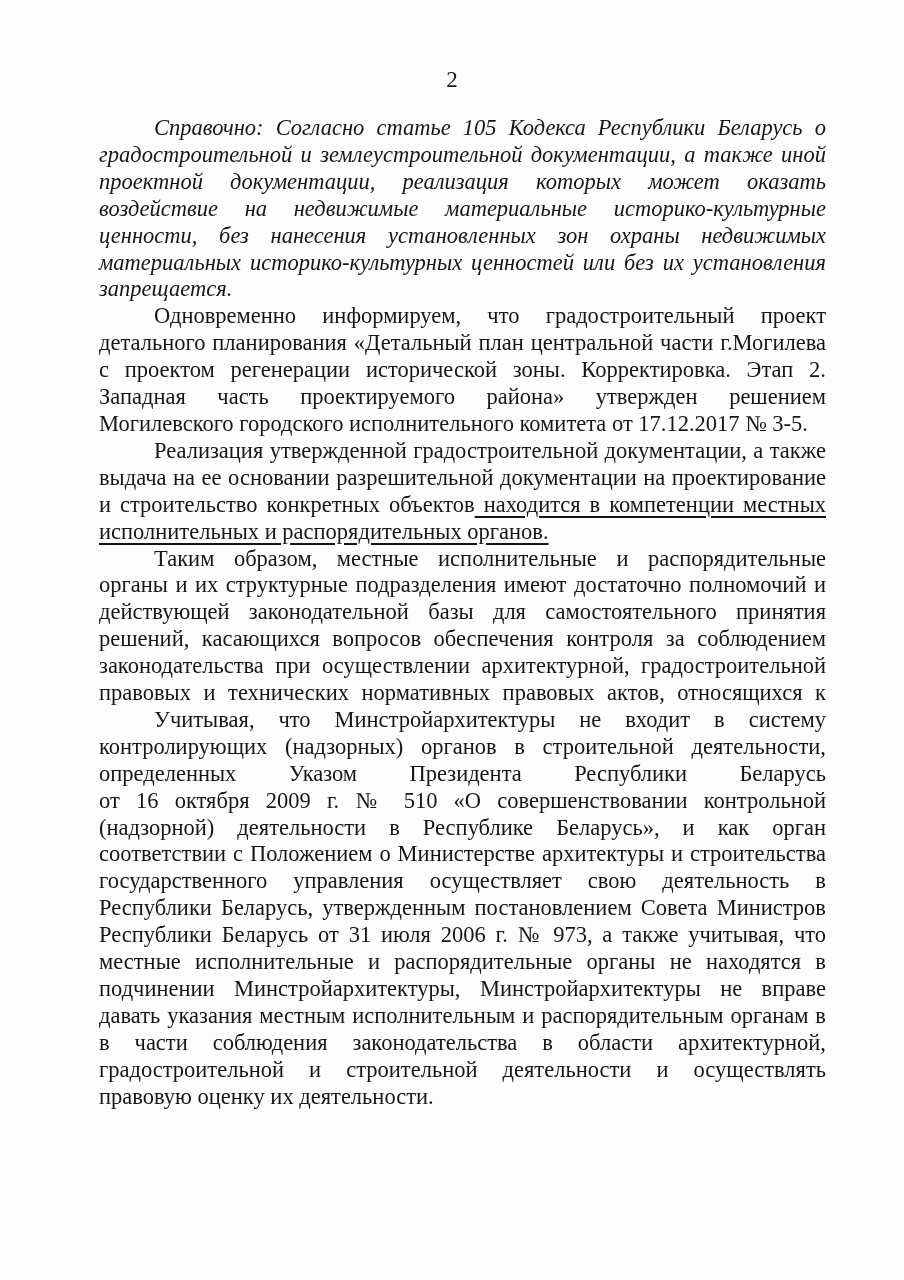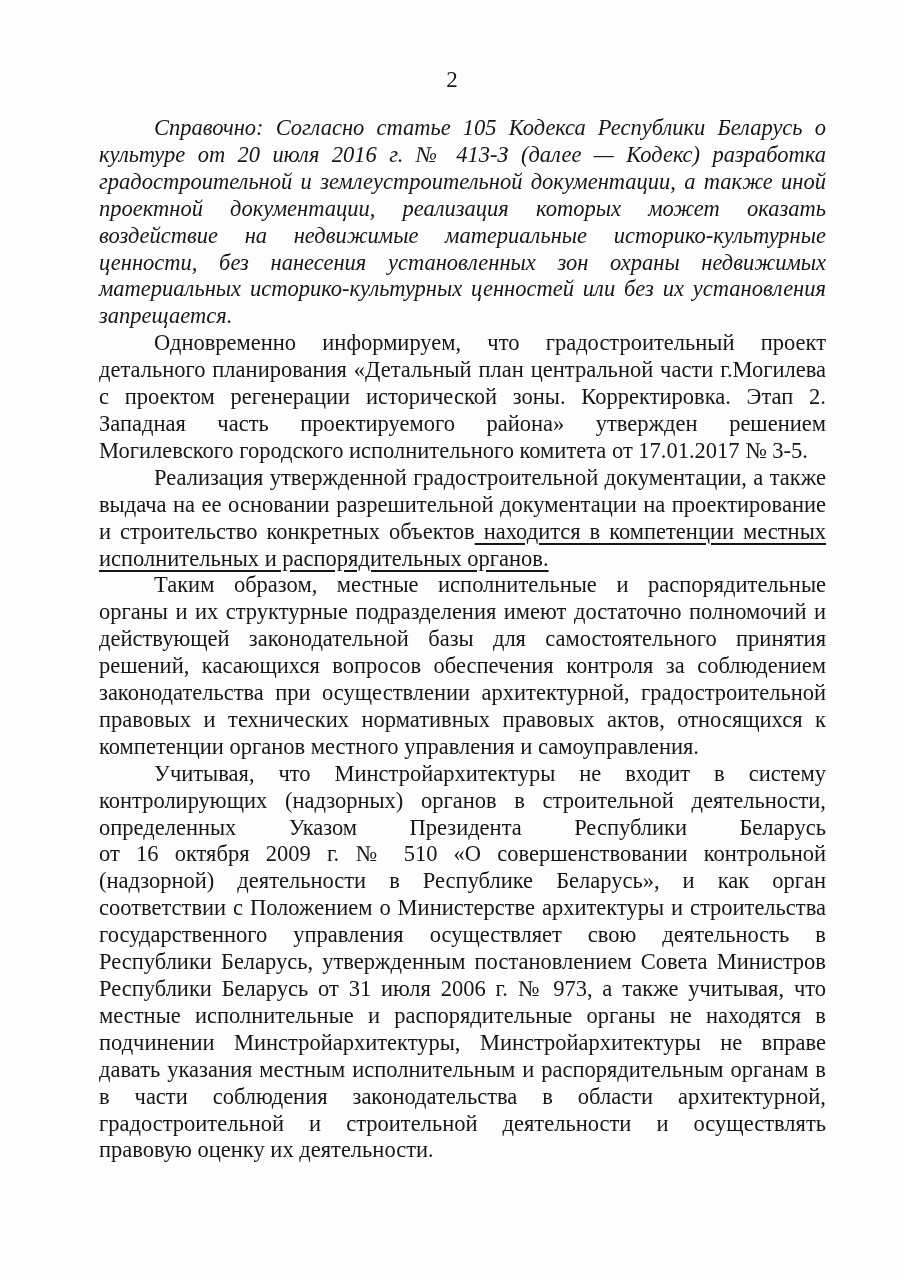--- a/index.html
+++ b/index.html
@@ -60,49 +60,47 @@
   }
 </style>
 </head>
 <body>
 
 <div class="page">
   <div class="page-number">2</div>
   <div class="text-block">
       <div class="paragraph italic">
         <div class="line first-line"><span>Справочно: Согласно статье 105 Кодекса Республики Беларусь о</span></div>
-        <div class="line"><span>культуре от 20 июля 2016 г. № 413-З (далее — Кодекс) разработка</span></div>
         <div class="line"><span>градостроительной и землеустроительной документации, а также иной</span></div>
         <div class="line"><span>проектной документации, реализация которых может оказать</span></div>
         <div class="line"><span>воздействие на недвижимые материальные историко-культурные</span></div>
         <div class="line"><span>ценности, без нанесения установленных зон охраны недвижимых</span></div>
         <div class="line"><span>материальных историко-культурных ценностей или без их установления</span></div>
         <div class="line last-line"><span>запрещается.</span></div>
       </div>
       <div class="paragraph">
         <div class="line first-line"><span>Одновременно информируем, что градостроительный проект</span></div>
         <div class="line"><span>детального планирования «Детальный план центральной части г.Могилева</span></div>
         <div class="line"><span>с проектом регенерации исторической зоны. Корректировка. Этап 2.</span></div>
         <div class="line"><span>Западная часть проектируемого района» утвержден решением</span></div>
-        <div class="line last-line"><span>Могилевского городского исполнительного комитета от 17.01.2017 № 3-5.</span></div>
+        <div class="line last-line"><span>Могилевского городского исполнительного комитета от 17.12.2017 № 3-5.</span></div>
       </div>
       <div class="paragraph">
         <div class="line first-line"><span>Реализация утвержденной градостроительной документации, а также</span></div>
         <div class="line"><span>выдача на ее основании разрешительной документации на проектирование</span></div>
         <div class="line"><span>и строительство конкретных объектов</span><span class="underline"> находится в компетенции местных</span></div>
         <div class="line last-line"><span class="underline">исполнительных и распорядительных органов.</span></div>
       </div>
       <div class="paragraph">
         <div class="line first-line"><span>Таким образом, местные исполнительные и распорядительные</span></div>
         <div class="line"><span>органы и их структурные подразделения имеют достаточно полномочий и</span></div>
         <div class="line"><span>действующей законодательной базы для самостоятельного принятия</span></div>
         <div class="line"><span>решений, касающихся вопросов обеспечения контроля за соблюдением</span></div>
         <div class="line"><span>законодательства при осуществлении архитектурной, градостроительной</span></div>
         <div class="line"><span>правовых и технических нормативных правовых актов, относящихся к</span></div>
-        <div class="line last-line"><span>компетенции органов местного управления и самоуправления.</span></div>
       </div>
       <div class="paragraph">
         <div class="line first-line"><span>Учитывая, что Минстройархитектуры не входит в систему</span></div>
         <div class="line"><span>контролирующих (надзорных) органов в строительной деятельности,</span></div>
         <div class="line"><span>определенных Указом Президента Республики Беларусь</span></div>
         <div class="line"><span>от 16 октября 2009 г. № 510 «О совершенствовании контрольной</span></div>
         <div class="line"><span>(надзорной) деятельности в Республике Беларусь», и как орган</span></div>
         <div class="line"><span>соответствии с Положением о Министерстве архитектуры и строительства</span></div>
         <div class="line"><span>государственного управления осуществляет свою деятельность в</span></div>
         <div class="line"><span>Республики Беларусь, утвержденным постановлением Совета Министров</span></div>

